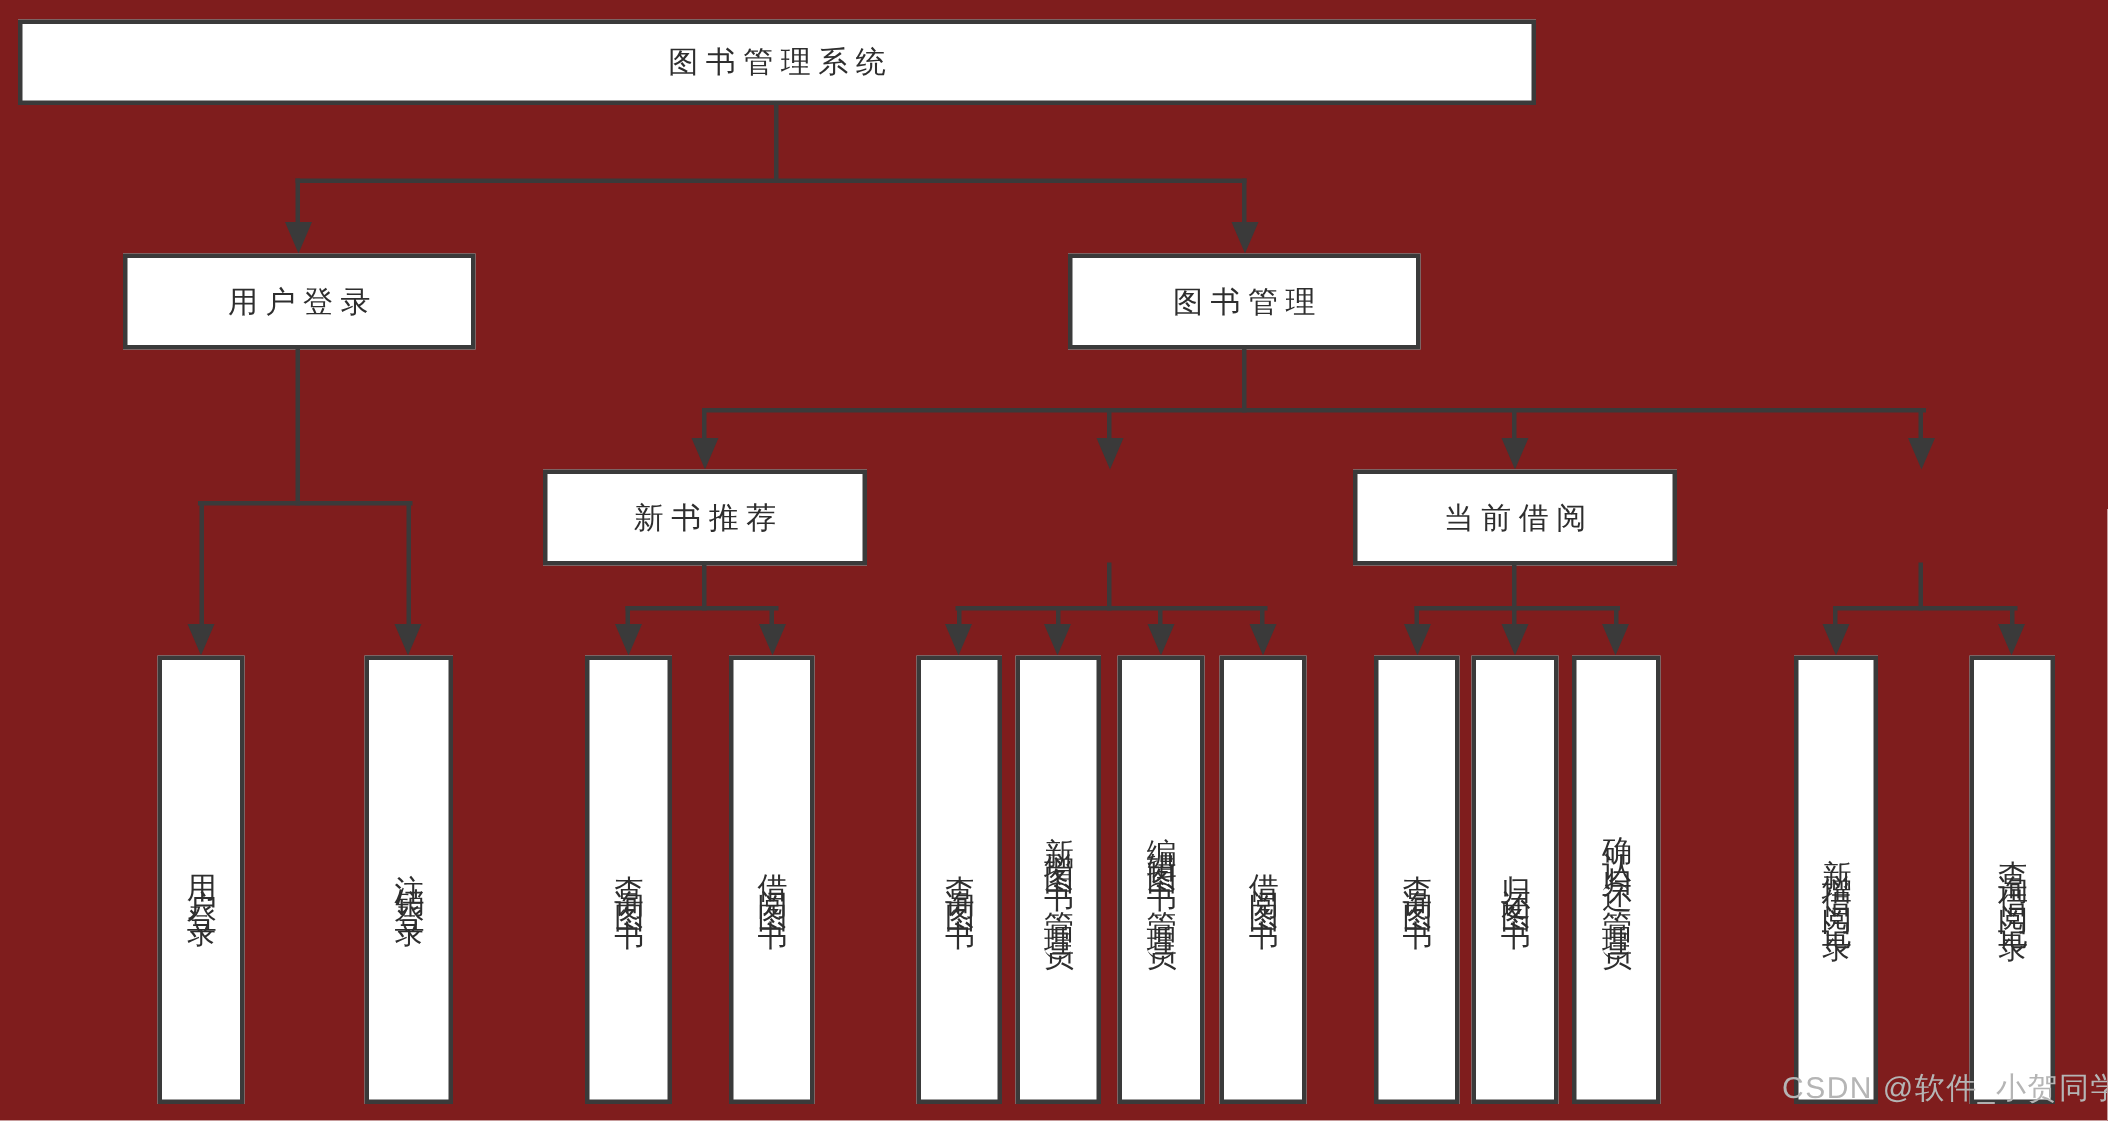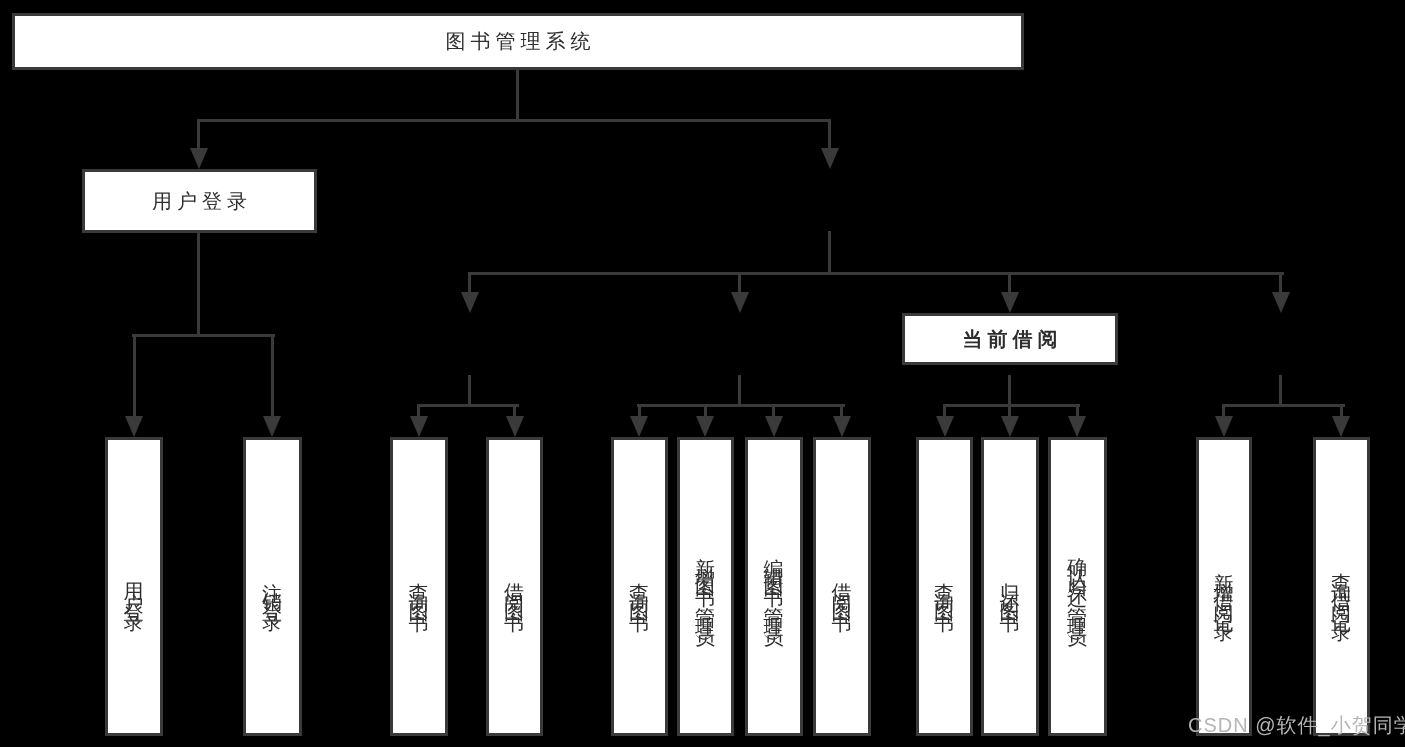--- a/index.html
+++ b/index.html
@@ -1,20 +1,20 @@
 <!DOCTYPE html>
 <html><head>
 <meta charset="utf-8">
 <style>
   html, body { margin: 0; padding: 0; background: #ffffff; }
   .canvas {
     position: relative;
     width: 1405px;
     height: 747px;
-    background: #000000;
+    background: #7f1d1d;
     font-family: "Liberation Sans", sans-serif;
     overflow: hidden;
   }
   .node {
     position: absolute;
     background: #ffffff;
     border: 3px solid #3a3a3a;
     display: flex;
     align-items: center;
     justify-content: center;
@@ -78,41 +78,47 @@
 
   <div class="vline" style="left:516px; top:68px; height:54px;"></div>
   <div class="hline" style="left:197px; top:119px; width:634px;"></div>
   <div class="vline" style="left:197px; top:119px; height:33px;"></div>
   <div class="arrow" style="left:190px; top:148px;"></div>
   <div class="vline" style="left:828px; top:119px; height:33px;"></div>
   <div class="arrow" style="left:821px; top:148px;"></div>
 
   <div class="node" style="left:82px; top:169px; width:235px; height:64px;">
     <span>用户登录</span>
+  </div>
+  <div class="node" style="left:712px; top:169px; width:235px; height:64px;">
+    <span>图书管理</span>
   </div>
 
   <div class="vline" style="left:197px; top:231px; height:106px;"></div>
   <div class="hline" style="left:132px; top:334px; width:143px;"></div>
   <div class="vline" style="left:133px; top:334px; height:86px;"></div>
   <div class="arrow" style="left:125px; top:416px;"></div>
   <div class="vline" style="left:271px; top:334px; height:86px;"></div>
   <div class="arrow" style="left:263px; top:416px;"></div>
 
   <div class="vline" style="left:828px; top:231px; height:44px;"></div>
   <div class="hline" style="left:468px; top:272px; width:816px;"></div>
   <div class="vline" style="left:468px; top:272px; height:24px;"></div>
   <div class="arrow" style="left:461px; top:292px;"></div>
   <div class="vline" style="left:738px; top:272px; height:24px;"></div>
   <div class="arrow" style="left:731px; top:292px;"></div>
   <div class="vline" style="left:1008px; top:272px; height:24px;"></div>
   <div class="arrow" style="left:1001px; top:292px;"></div>
   <div class="vline" style="left:1279px; top:272px; height:24px;"></div>
   <div class="arrow" style="left:1272px; top:292px;"></div>
 
-  <div class="node" style="left:902px; top:313px; width:216px; height:52px;font-weight:bold;">
+  <div class="node" style="left:362px; top:313px; width:216px; height:64px;">
+    <span>新书推荐</span>
+  </div>
+  <div class="node" style="left:902px; top:313px; width:216px; height:64px;">
     <span>当前借阅</span>
   </div>
 
   <div class="vline" style="left:468px; top:375px; height:32px;"></div>
   <div class="hline" style="left:417px; top:404px; width:102px;"></div>
   <div class="vline" style="left:417px; top:404px; height:15px;"></div>
   <div class="arrow" style="left:410px; top:416px;"></div>
   <div class="vline" style="left:513px; top:404px; height:15px;"></div>
   <div class="arrow" style="left:506px; top:416px;"></div>
 

